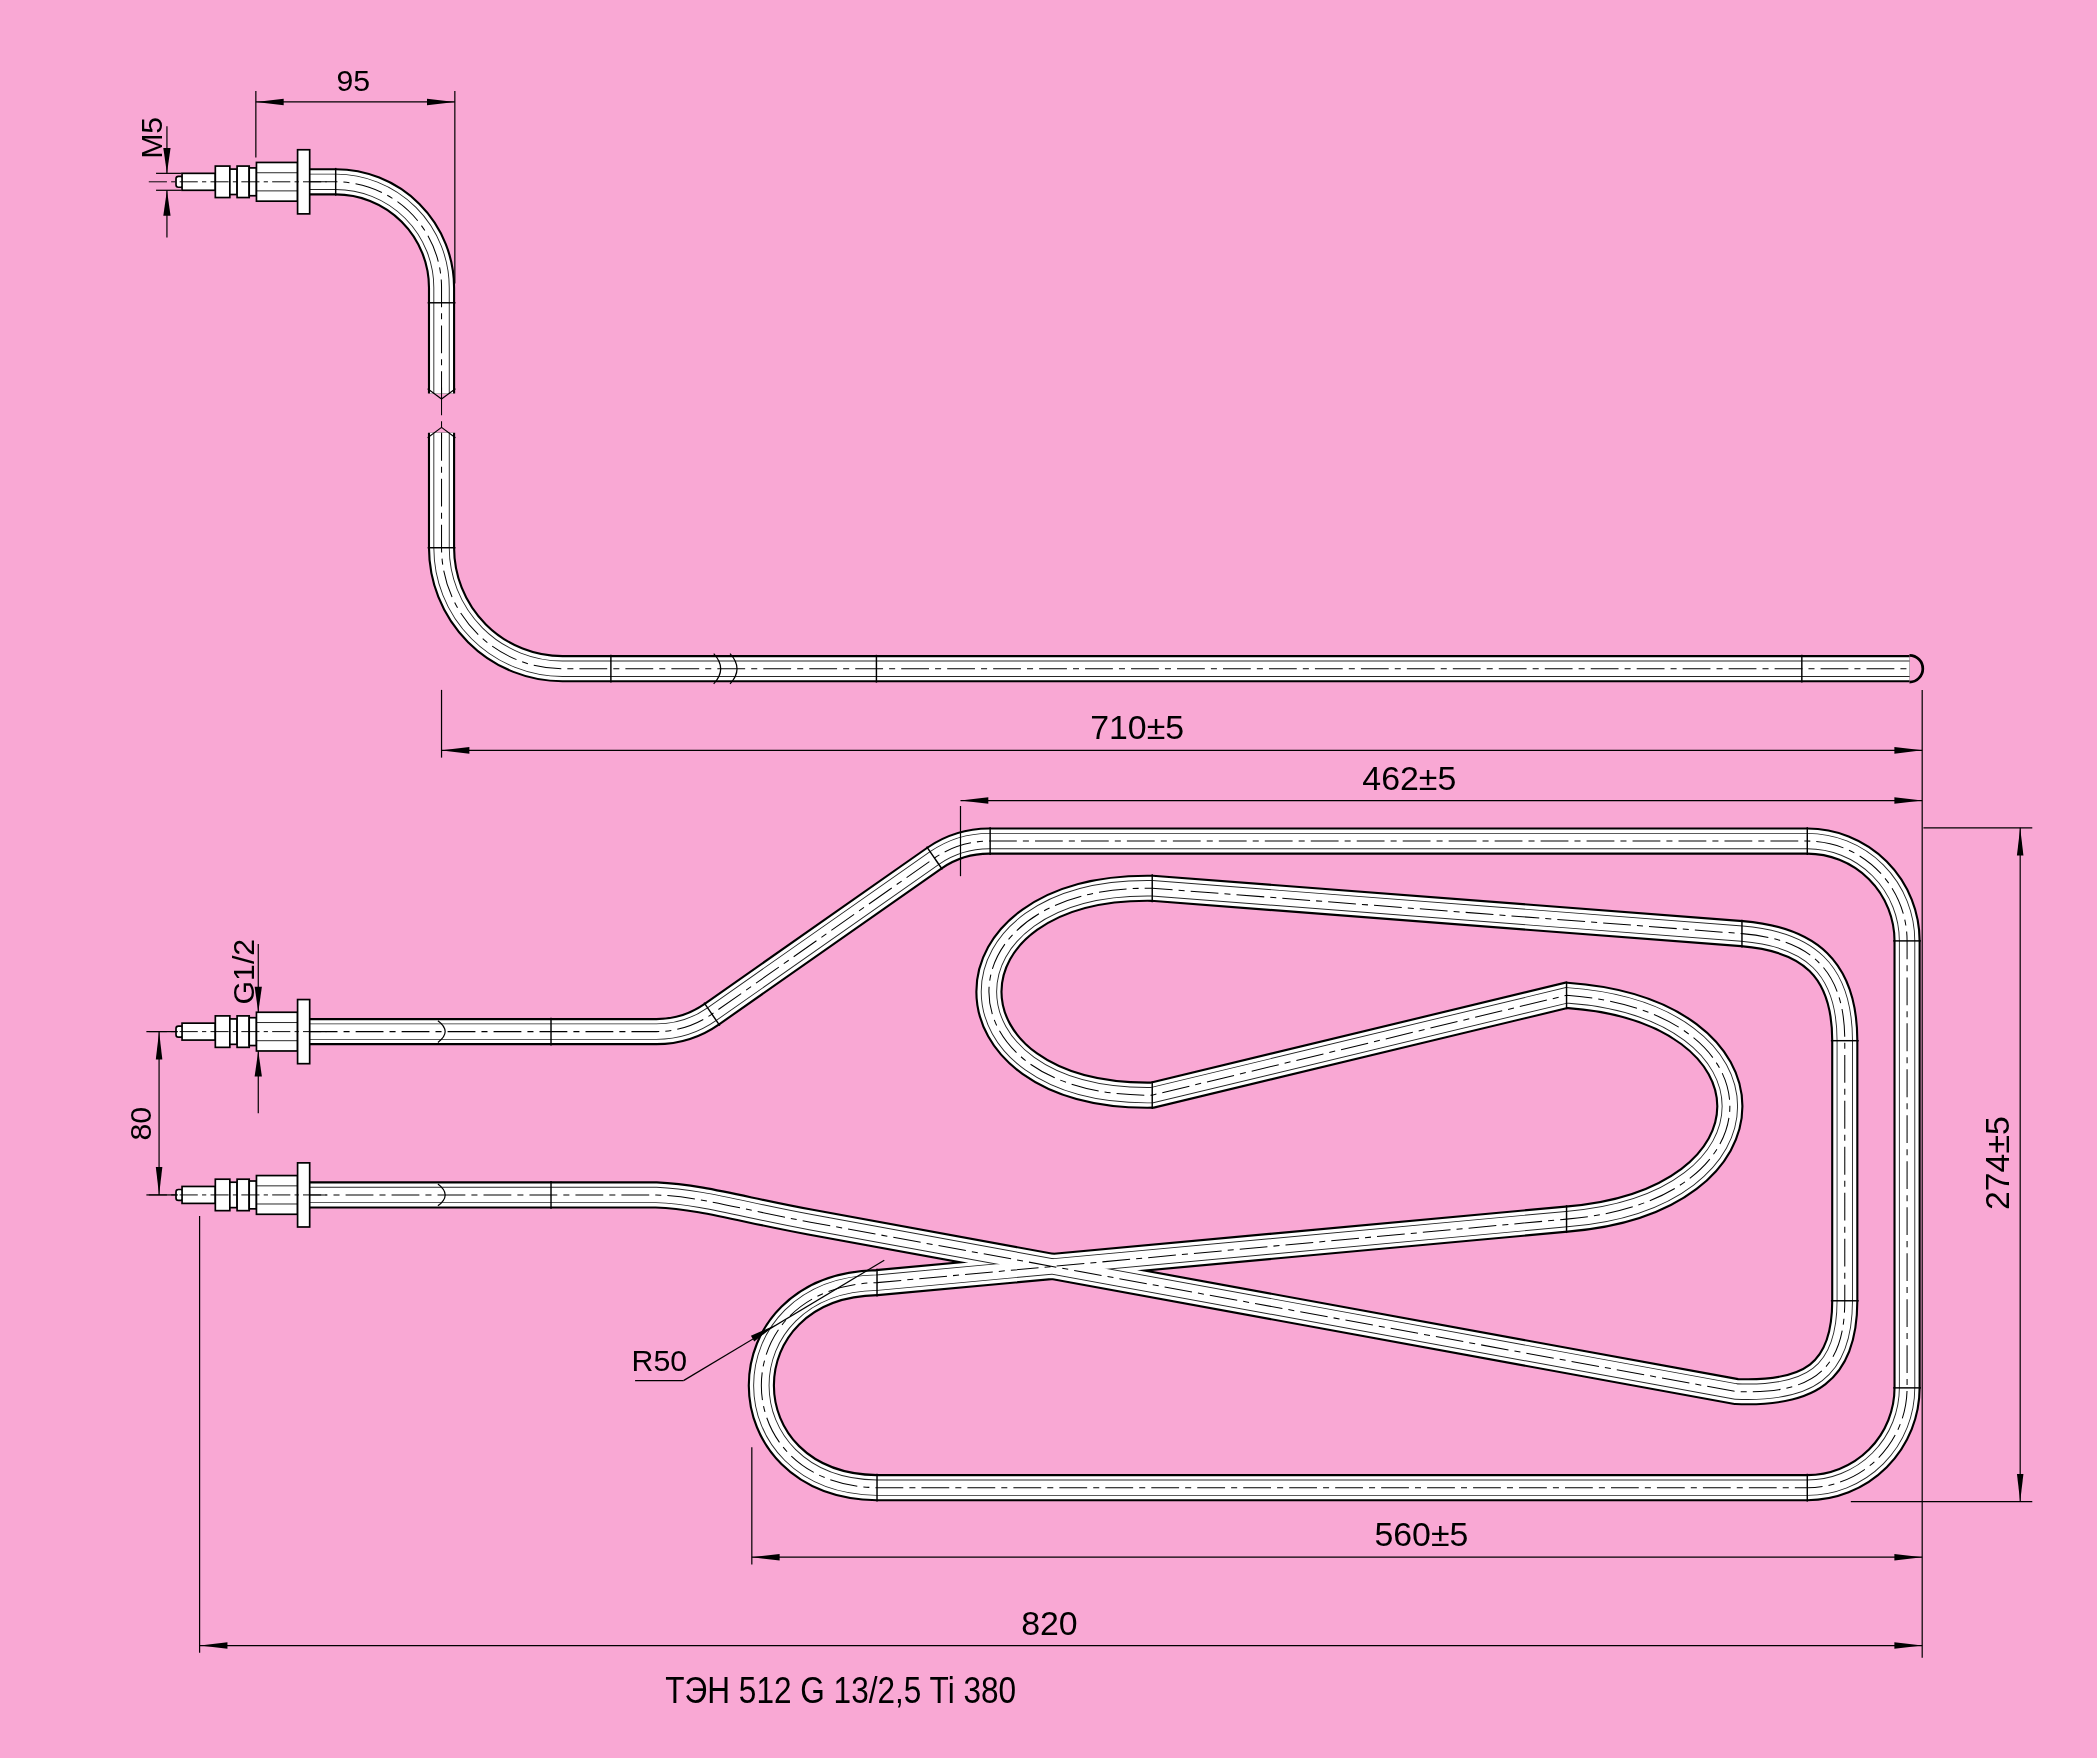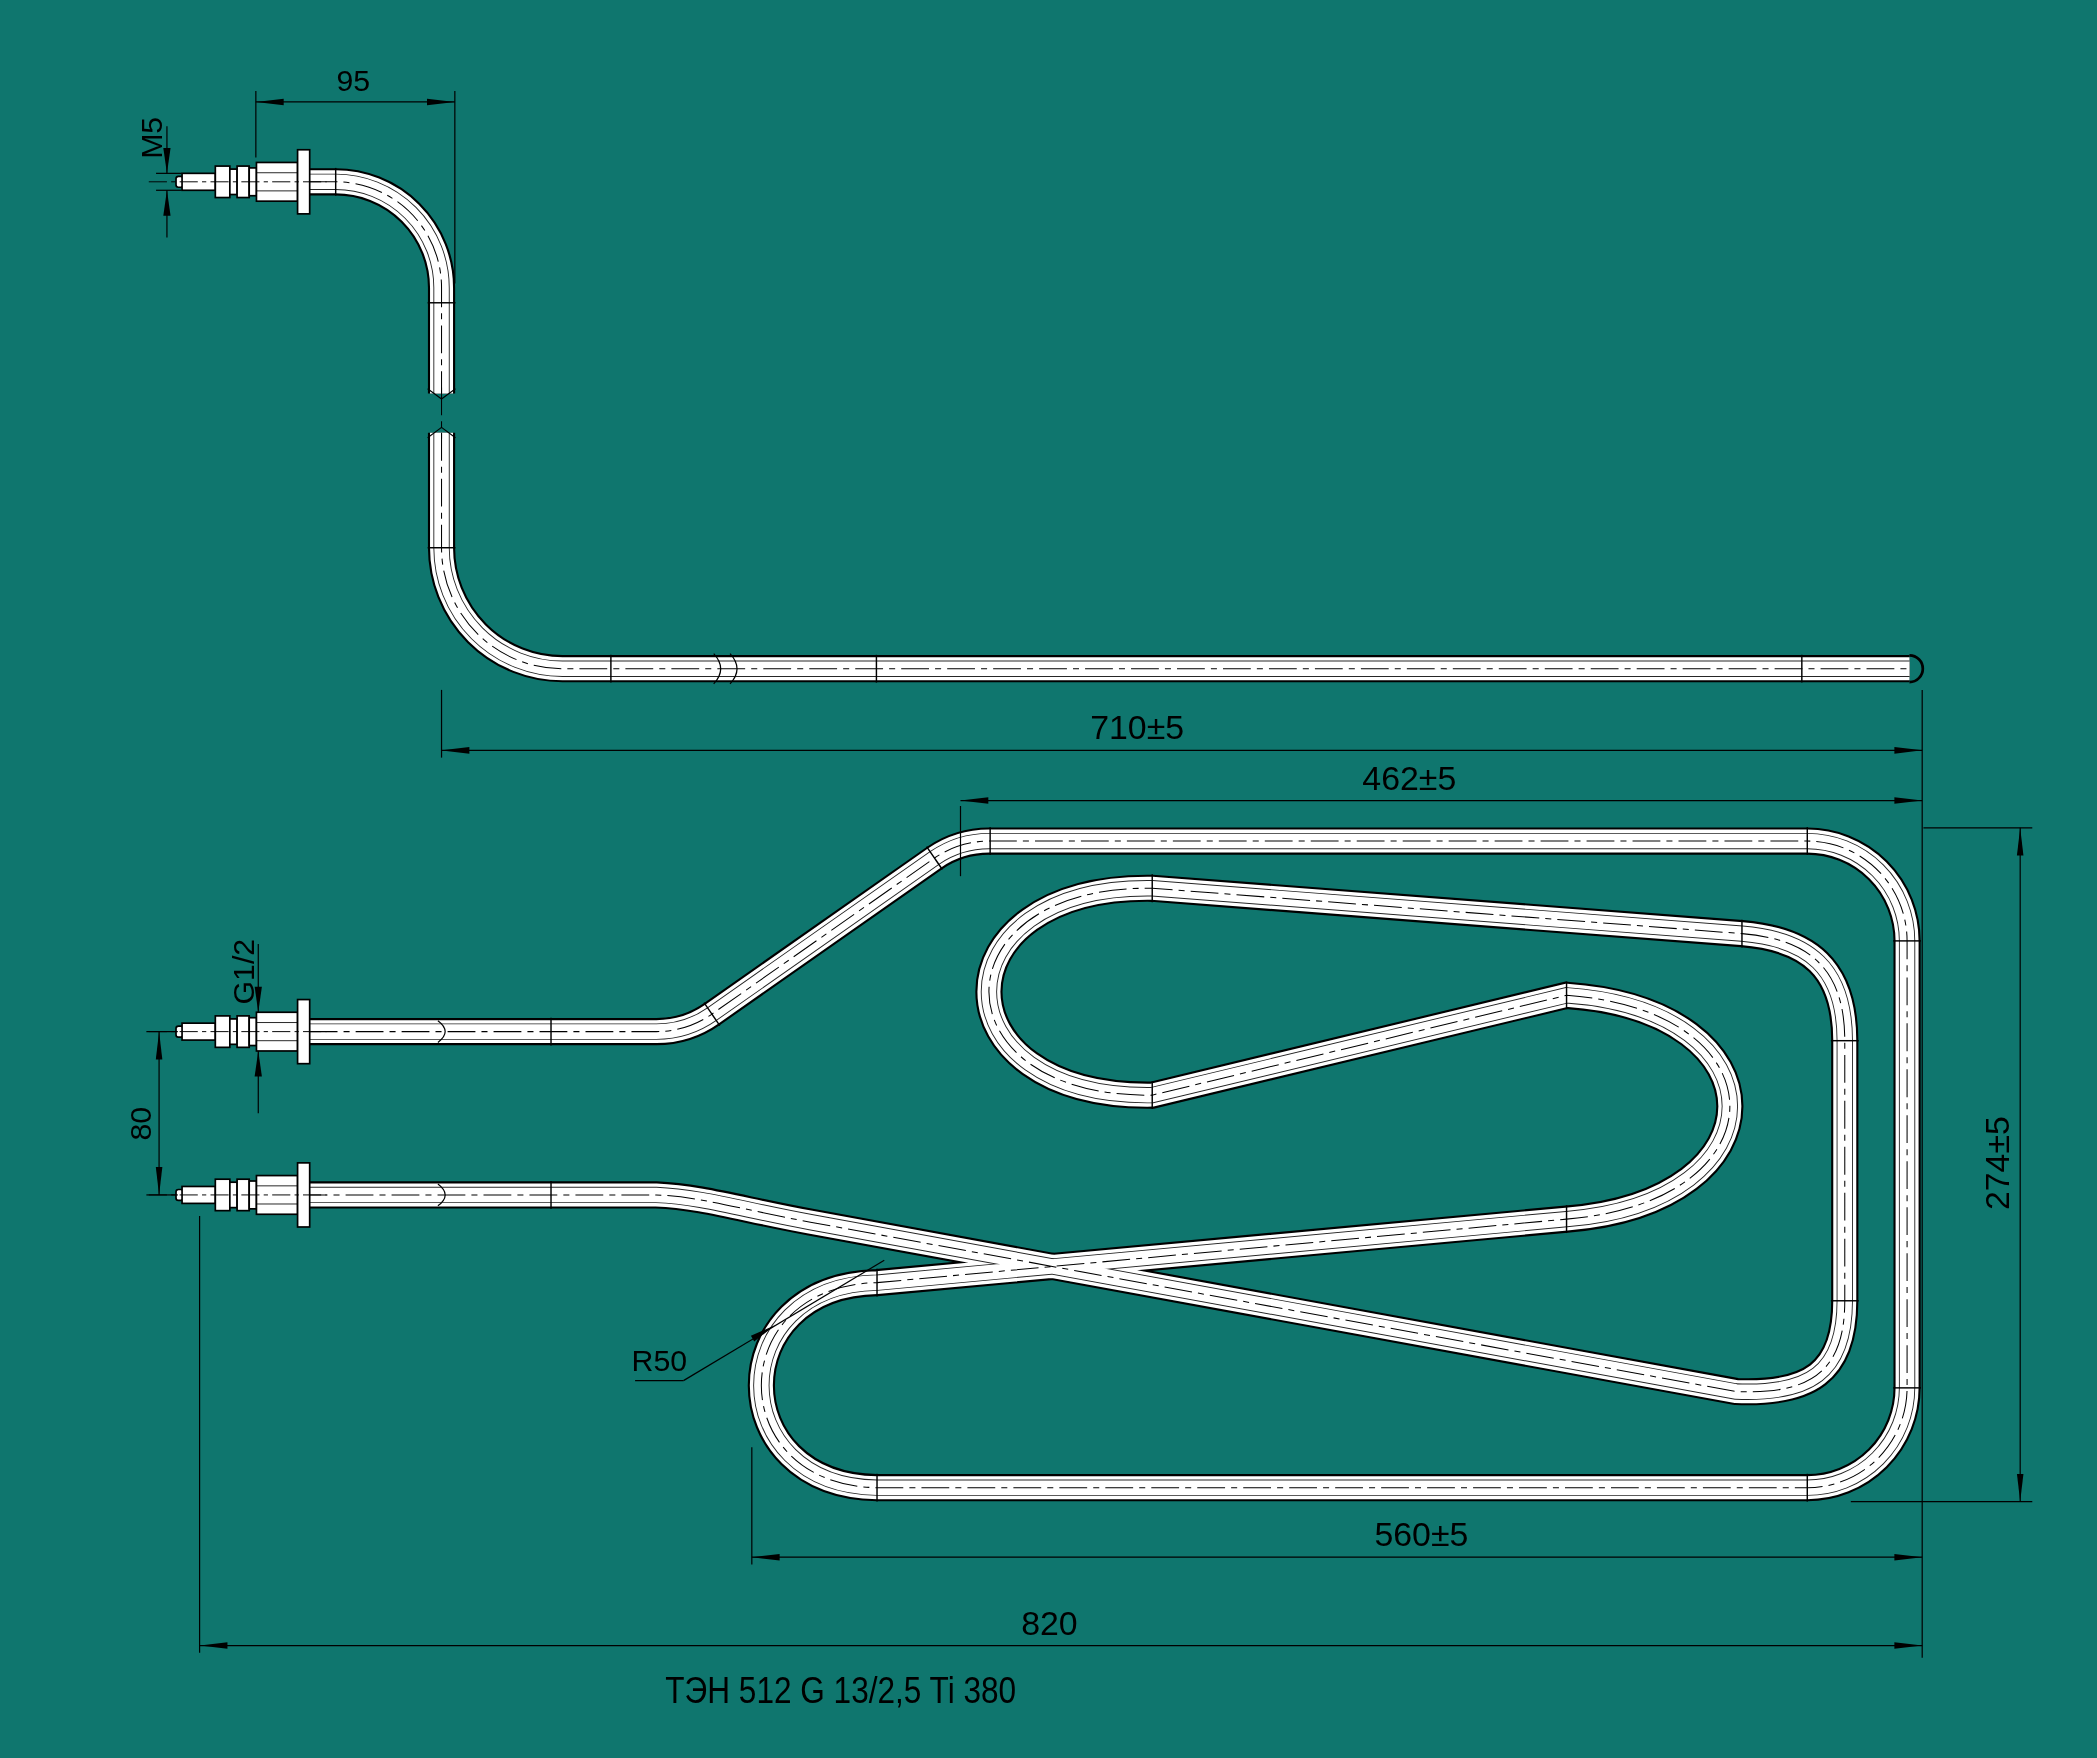--- a/index.html
+++ b/index.html
@@ -1,16 +1,16 @@
 <!DOCTYPE html>
 <html style="font-size:9.7px"><head>
 <meta charset="utf-8">
 <style>
   html,body{margin:0;padding:0;background:#fff;}
-  .page{width:2097px;height:1759px;background:#0f766e;position:relative;font-family:"Liberation Sans",sans-serif;}
+  .page{width:2097px;height:1759px;background:#f9a8d4;position:relative;font-family:"Liberation Sans",sans-serif;}
   svg{display:block}
   
   .t1{fill:none;stroke:#000;stroke-width:45}
   .t2{fill:none;stroke:#fff;stroke-width:38}
   .t3{fill:none;stroke:#000;stroke-width:27;stroke-opacity:.85}
   .t4{fill:none;stroke:#fff;stroke-width:24}
   .t5{fill:none;stroke:#000;stroke-width:1.7;stroke-dasharray:46 10 10 10}
   .thin{fill:none;stroke:#000;stroke-width:2}
   .tick{fill:none;stroke:#000;stroke-width:2.4}
   .wall{fill:none;stroke:#000;stroke-width:4.5}

